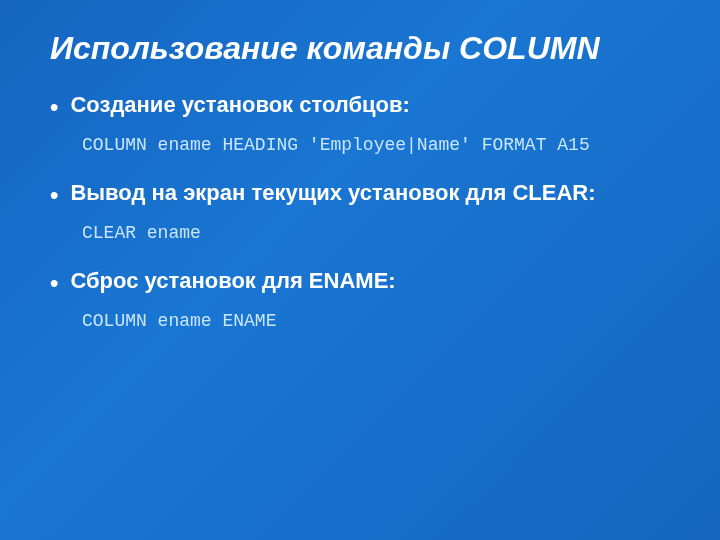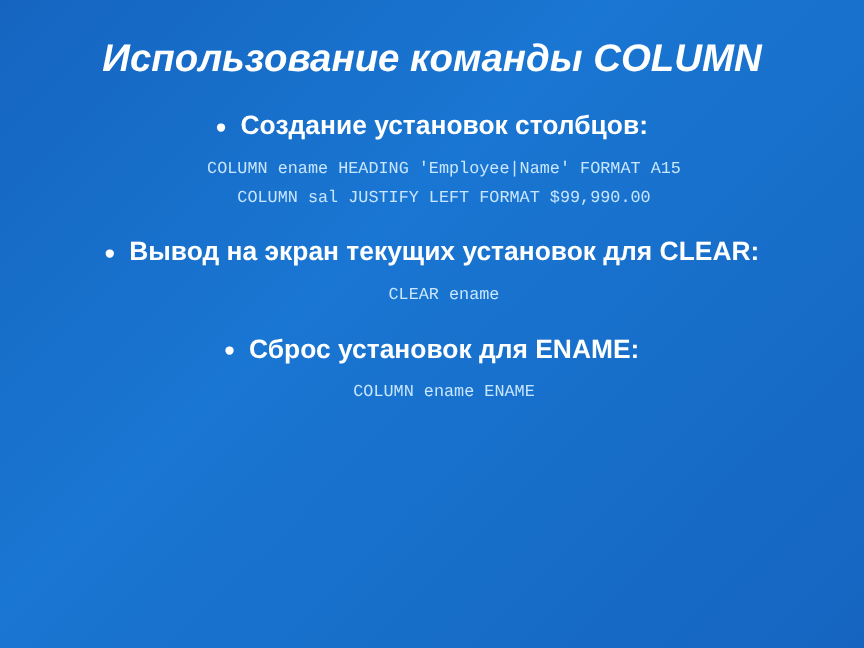--- a/index.html
+++ b/index.html
@@ -1,19 +1,18 @@
 <!DOCTYPE html>
 <html><head>
   <meta charset="utf-8">
   <style>
     * {
       margin: 0;
       padding: 0;
       box-sizing: border-box;
-      align-items: center;
     }
 
     body {
       width: 720px;
       height: 540px;
       background-color: #1a6bbf;
       font-family: Arial, sans-serif;
       overflow: hidden;
     }
 
@@ -56,23 +55,23 @@
       line-height: 1.3;
     }
 
     .bullet-dot {
       font-size: 24px;
       line-height: 1.3;
       flex-shrink: 0;
     }
 
     .code-block {
-      margin-left: 20px;
+      margin-left: 32px;
       font-family: 'Courier New', Courier, monospace;
-      font-size: 14px;
+      font-size: 18px;
       color: #c8e6ff;
       line-height: 1.7;
       display: flex;
       flex-direction: column;
     }
 
     .code-line {
       white-space: pre;
     }
   </style>
@@ -86,21 +85,20 @@
 
   <div class="content">
 
     <div class="bullet-item">
       <div class="bullet-text">
         <span class="bullet-dot">•</span>
         <span>Создание установок столбцов:</span>
       </div>
       <div class="code-block">
         <span class="code-line">COLUMN ename HEADING 'Employee|Name' FORMAT A15</span>
-        <span class="code-line">COLUMN sal JUSTIFY LEFT FORMAT $99,990.00</span>
       </div>
     </div>
 
     <div class="bullet-item">
       <div class="bullet-text">
         <span class="bullet-dot">•</span>
         <span>Вывод на экран текущих установок для CLEAR:</span>
       </div>
       <div class="code-block">
         <span class="code-line">CLEAR ename</span>

